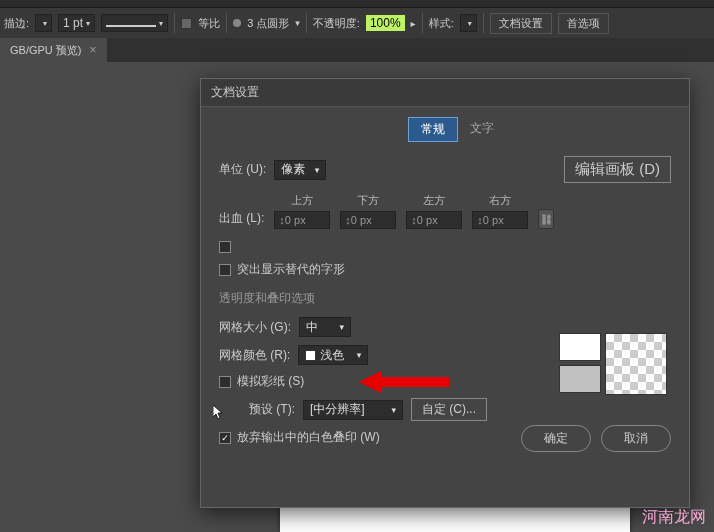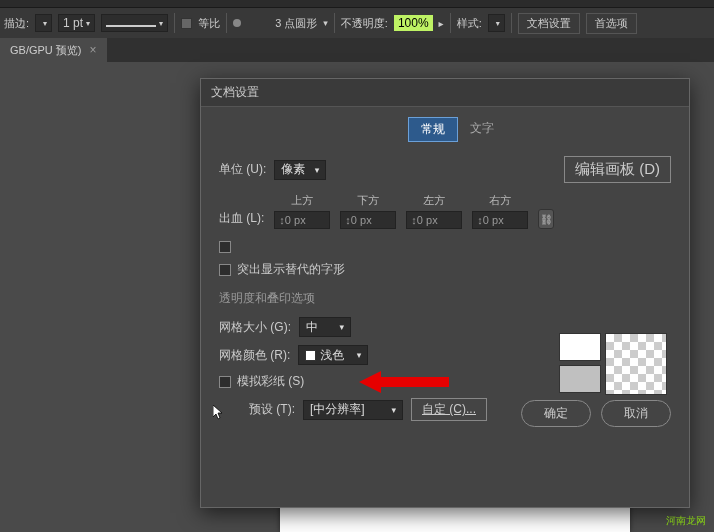--- a/index.html
+++ b/index.html
@@ -3,21 +3,21 @@
 <meta charset="utf-8">
 <style>
 * { box-sizing: border-box; margin: 0; padding: 0; font-family: "Microsoft YaHei", sans-serif; }
 body { background: #4a4a4a; width: 714px; height: 532px; overflow: hidden; position: relative; font-size: 12px; color: #ccc; }
 
 .top-bar { position: absolute; top: 0; left: 0; right: 0; height: 8px; background: #2b2b2b; border-bottom: 1px solid #1a1a1a; }
 
 .options-bar { position: absolute; top: 8px; left: 0; right: 0; height: 30px; background: #383838; display: flex; align-items: center; padding: 0 4px; gap: 6px; }
 .options-bar .sep { width: 1px; height: 20px; background: #555; }
 .opt-label { color: #ccc; font-size: 11px; }
-.opt-val { color: #ccc; font-size: 11px; margin-left: 28px; }
+.opt-val { color: #ccc; font-size: 11px; }
 .dropdown-sm { display: inline-flex; align-items: center; background: #2d2d2d; border: 1px solid #222; padding: 1px 4px; height: 18px; }
 .dropdown-sm .arr { margin-left: 3px; font-size: 8px; }
 .line-sample { width: 50px; height: 7px; border-bottom: 2px solid #ccc; display: inline-block; }
 .eq-check { width: 11px; height: 11px; background: #666; border: 1px solid #333; display: inline-block; }
 .dot-shape { width: 8px; height: 8px; border-radius: 50%; background: #888; display: inline-block; }
 .opacity-field { background: #bef264; color: #000; padding: 0 4px; height: 16px; display: inline-flex; align-items: center; }
 .btn-top { background: #3a3a3a; border: 1px solid #555; padding: 2px 8px; font-size: 11px; color: #ccc; }
 
 .tab-bar { position: absolute; top: 38px; left: 0; right: 0; height: 24px; background: #303030; display: flex; align-items: center; }
 .doc-tab { background: #4a4a4a; height: 100%; display: flex; align-items: center; padding: 8px 10px; color: #ccc; font-size: 11px; }
@@ -63,28 +63,28 @@
   linear-gradient(-45deg,#ccc 25%,transparent 25%),
   linear-gradient(45deg,transparent 75%,#ccc 75%),
   linear-gradient(-45deg,transparent 75%,#ccc 75%);
   background-size: 16px 16px; background-position: 0 0,0 8px,8px -8px,-8px 0; background-color: #fff; }
 
 .sim-row { display: flex; align-items: center; gap: 6px; margin-top: 4px; position: relative; }
 .red-arrow { position: absolute; left: 140px; top: -4px; }
 .arrow-svg { width: 90px; height: 26px; }
 
 .preset-row { display: flex; align-items: center; gap: 8px; margin: 8px 0 8px 30px; }
-.btn-custom { border: 1px solid #888; background: transparent; color: #ccc; padding: 2px 10px; font-size: 12px; text-decoration: underline; }
+.btn-custom { border: 1px solid #888; background: transparent; color: #ccc; padding: 2px 10px; font-size: 12px; }
 
 .dialog-footer { position: absolute; bottom: 12px; right: 18px; display: flex; gap: 10px; }
 .btn-footer { border: 1px solid #888; background: transparent; border-radius: 14px; color: #ccc; padding: 4px 22px; font-size: 12px; }
 
 .color-chip { width: 11px; height: 11px; background: #fff; border: 1px solid #333; display: inline-block; margin-right: 4px; }
 
-.watermark { position: absolute; bottom: 4px; right: 8px; color: #84cc16; font-size: 10px; font-family: serif; }
+.watermark { position: absolute; bottom: 4px; right: 8px; color: #f9a8d4; font-size: 16px; font-family: serif; }
 .cursor { position: absolute; width: 12px; height: 16px; pointer-events: none; }
 </style>
 </head>
 <body>
 
 <div class="top-bar"></div>
 
 <div class="options-bar">
   <span class="opt-label">描边:</span>
   <span class="dropdown-sm">
@@ -221,20 +221,24 @@
 
     <div class="preset-row">
       <span class="lbl">预设 (T):</span>
       <span class="select-box" style="min-width:100px;">
           <span>[中分辨率]</span>
           <span class="arr">▾</span>
         </span>
       <button class="btn-custom">自定 (C)...</button>
     </div>
 
+    <div class="checkbox-row">
+      <span class="chk checked"></span>
+      <span class="lbl">放弃输出中的白色叠印 (W)</span>
+    </div>
 
     <div class="dialog-footer">
       <button class="btn-footer">确定</button>
       <button class="btn-footer">取消</button>
     </div>
 
   </div>
 </div>
 
 <div class="watermark">河南龙网</div>

